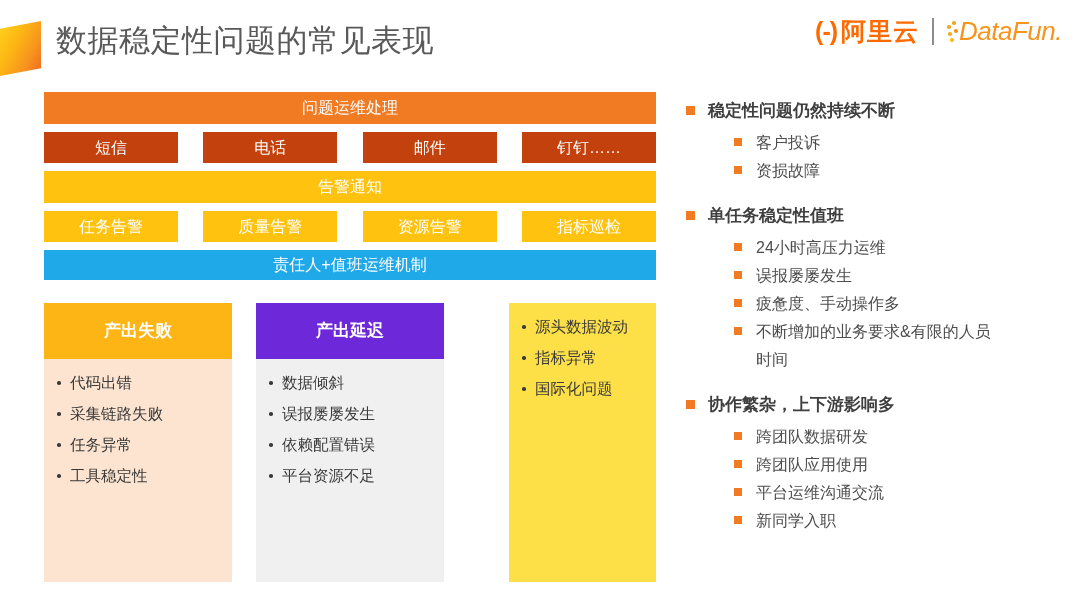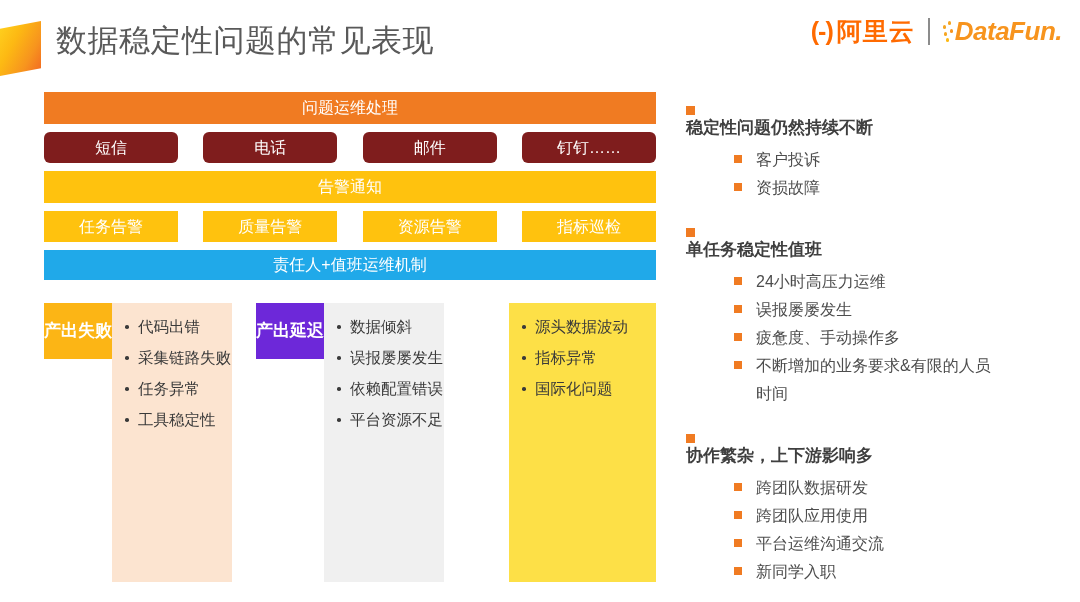--- a/index.html
+++ b/index.html
@@ -94,21 +94,21 @@
     background: #f5a623;
     border-radius: 50%;
   }
   .df-dots i:nth-child(1) { left: 0px;  top: 5px; }
   .df-dots i:nth-child(2) { left: 5px;  top: 1px; }
   .df-dots i:nth-child(3) { left: 1px;  top: 12px; }
   .df-dots i:nth-child(4) { left: 7px;  top: 9px; background:#f7941e; }
   .df-dots i:nth-child(5) { left: 3px;  top: 18px; background:#fdb913;}
   .df-text {
     font-size: 26px;
-    font-weight: bold;
+    font-weight: normal;
     font-style: italic;
     color: #f7941e;
     line-height: 1;
     letter-spacing: -0.5px;
   }
 
   
   .diagram {
     position: absolute;
     left: 44px;
@@ -136,37 +136,37 @@
     margin-bottom: 8px;
   }
   .chip {
     width: 134px;
     height: 31px;
     line-height: 31px;
     text-align: center;
     color: #ffffff;
     font-size: 16px;
   }
-  .chip-orange { background: #7f1d1d; border-radius: 6px; }
+  .chip-orange { background: #c2410c; }
   .chip-yellow { background: #FFC20E; }
 
   
   .columns {
     position: absolute;
     left: 44px;
     top: 303px;
     width: 612px;
     display: flex;
     justify-content: space-between;
   }
   .col {
     width: 188px;
     height: 279px;
     display: flex;
-    flex-direction: row;
+    flex-direction: column;
   }
   .col-head {
     height: 56px;
     line-height: 56px;
     text-align: center;
     font-size: 17px;
     font-weight: bold;
     color: #ffffff;
   }
   .col-body {
@@ -214,21 +214,20 @@
   }
   .group { margin-bottom: 18px; }
   .group-head {
     display: flex;
     align-items: flex-start;
     font-size: 17px;
     font-weight: bold;
     color: #3f3f3f;
     line-height: 26px;
     margin-bottom: 5px;
-    flex-direction: column;
   }
   .sq {
     display: inline-block;
     width: 9px;
     height: 9px;
     background: #F07B22;
     flex: 0 0 auto;
   }
   .group-head .sq { margin: 8px 13px 0 0; }
   .sub-list {

